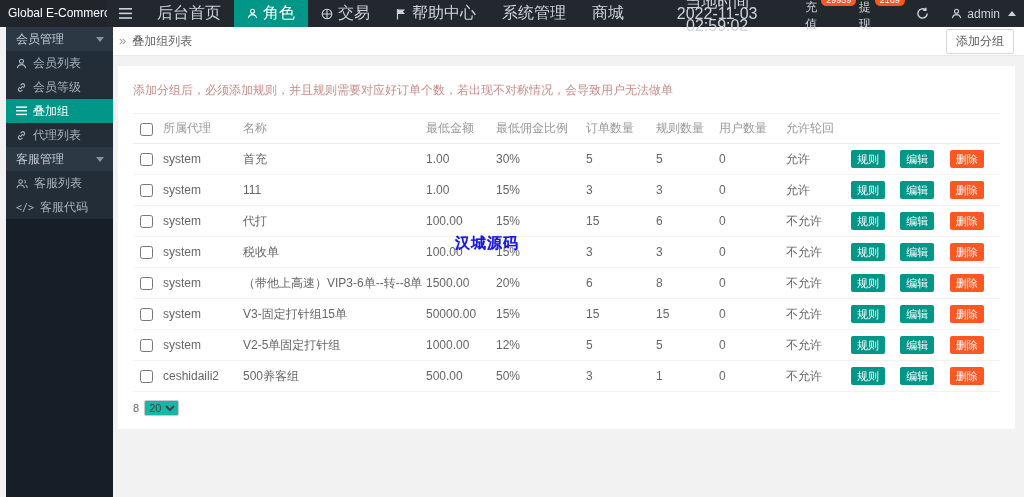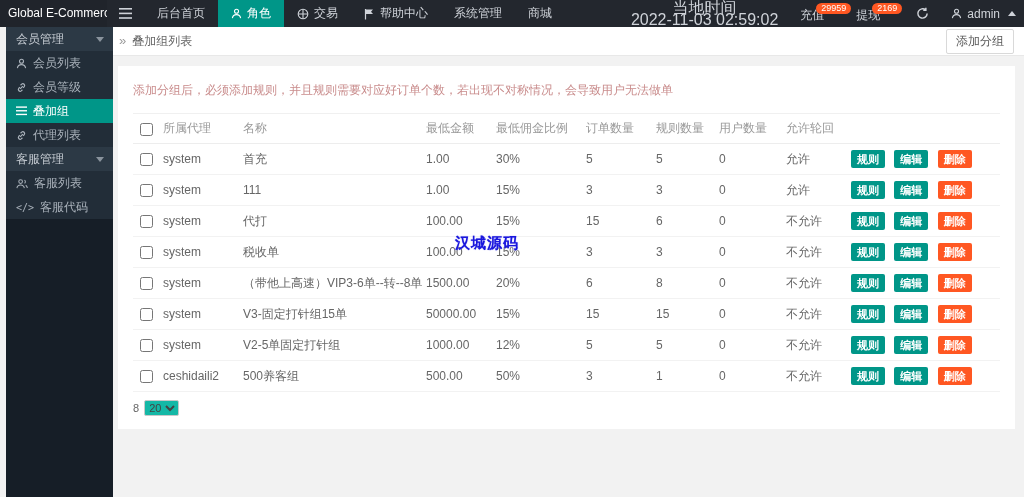--- a/index.html
+++ b/index.html
@@ -3,21 +3,21 @@
 <meta charset="utf-8">
 <style>
   * { margin:0; padding:0; box-sizing:border-box; }
   html,body { width:1024px; height:497px; overflow:hidden; }
   body { font-family:"Liberation Sans","DejaVu Sans",sans-serif; background:#f2f2f2; position:relative; }
 
   
   .topbar { position:absolute; top:0; left:0; width:1024px; height:27px; background:#23272e; display:flex; align-items:stretch; z-index:20; }
   .logo { width:107px; min-width:107px; color:#fff; font-size:12px; line-height:27px; padding-left:8px; white-space:nowrap; overflow:hidden; background:#20242b; }
   .burger { display:flex; align-items:center; padding:0 12px; color:#cfd3d9; cursor:pointer; }
-  .nav-item { display:flex; align-items:center; gap:5px; padding:0 13px; font-size:12px; color:#cfd3d9; cursor:pointer; white-space:nowrap;justify-content:flex-end; }
+  .nav-item { display:flex; align-items:center; gap:5px; padding:0 13px; font-size:16px; color:#cfd3d9; cursor:pointer; white-space:nowrap;justify-content:flex-end; }
   .nav-item.active { background:#009688; color:#fff; }
   .nav-item svg { display:block; }
   .tb-right { margin-left:auto; display:flex; align-items:center; }
   .tb-time { text-align:center; font-size:16px; line-height:12px; color:#cfd3d9; padding:0 14px; cursor:default; }
   .tb-stat { position:relative; font-size:12px; color:#cfd3d9; padding:4px 24px 0 8px; cursor:pointer; }
   .tb-badge { position:absolute; top:0px; left:24px; background:#ff5722; color:#fff; font-size:9px; line-height:11px; padding:0 5px; border-radius:8px; white-space:nowrap; }
   .tb-refresh { display:flex; align-items:center; padding:0 12px; color:#cfd3d9; cursor:pointer; }
   .tb-user { display:flex; align-items:center; gap:5px; font-size:12px; color:#cfd3d9; padding:0 8px 0 10px; cursor:pointer; }
   .caret-up { width:0; height:0; border-left:4px solid transparent; border-right:4px solid transparent; border-bottom:5px solid #cfd3d9; margin-left:3px; }
 
@@ -39,21 +39,21 @@
 
   .card { margin:10px; background:#fff; min-height:292px; padding:13px 15px; position:relative; }
   .notice { font-size:12px; color:#c98c8c; margin:3px 0 14px; }
 
   table { width:867px; border-collapse:collapse; table-layout:fixed; font-size:12px; color:#666; }
   thead th { font-weight:normal; color:#999; text-align:left; padding:6px 4px; border-top:1px solid #f0f0f0; border-bottom:1px solid #ededed; }
   tbody td { padding:6px 4px; border-bottom:1px solid #f2f2f2; height:15px; white-space:nowrap; overflow:hidden; }
   .col-check { text-align:center; }
   input[type="checkbox"] { width:13px; height:13px; cursor:pointer; vertical-align:middle; }
 
-  .btn { display:inline-block; border:none; border-radius:2px; color:#fff; font-size:11px; padding:3px 6px; margin-right:6px; cursor:pointer; font-family:inherit; line-height:12px;font-weight:bold; }
+  .btn { display:inline-block; border:none; border-radius:2px; color:#fff; font-size:11px; padding:3px 6px; margin-right:12px; cursor:pointer; font-family:inherit; line-height:12px; }
   .btn-teal { background:#009688; }
   .btn-red  { background:#ff5722; }
 
   .pager { display:flex; align-items:center; gap:5px; margin-top:8px; font-size:11px; color:#666; }
   .pager select { font-size:11px; height:16px; border:1px solid #c9c9c9; border-radius:2px; color:#444; background:#14b8a6; cursor:pointer; font-family:Liberation Sans, sans-serif; }
 
   .watermark { position:absolute; left:455px; top:234px; font-size:15px; font-weight:bold; color:#1a17dd; letter-spacing:1px; z-index:30; text-shadow:0 0 1px #7a7af0; cursor:default; }
 </style>
 </head>
 <body>

